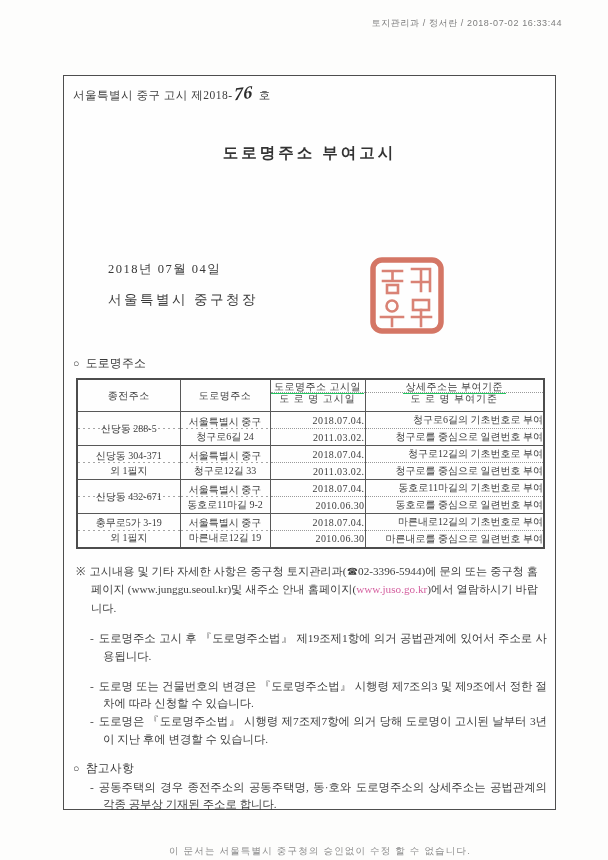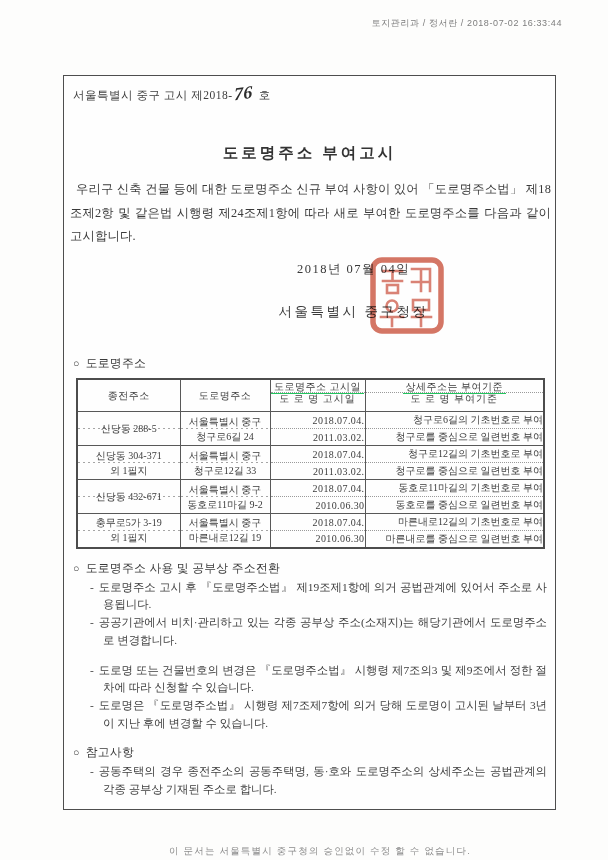--- a/index.html
+++ b/index.html
@@ -38,24 +38,24 @@
     text-align:center;
     font-size:15.5px; font-weight:700; letter-spacing:3px; color:#333;
   }
   .body-para {
     position:absolute; top:102px; left:6px; width:481px;
     font-size:12.3px; line-height:1.92; text-align:justify;
     text-indent:6px; letter-spacing:.2px; color:#3a3a3a;
   }
   .sign-block {
     position:absolute; top:185px; left:44px; width:100%;
-    text-align:center; z-index:1;
+    z-index:1;
   }
   .sign-block .date { font-size:12.5px; letter-spacing:1.5px; }
-  .sign-block .signer { margin-top:25px; font-size:13.5px; letter-spacing:2.5px; }
+  .sign-block .signer { margin-top:13px; font-size:13.5px; letter-spacing:2.5px; }
   .seal {
     position:absolute; top:180px; left:305px; width:76px; height:79px;
     z-index:2; mix-blend-mode:multiply; opacity:.92;
   }
   .content {
     position:absolute; top:280px; left:9px; width:474px;
   }
   .sec-heading { font-size:11.8px; letter-spacing:.3px; color:#3a3a3a; }
   .sec-heading .bullet { margin-right:6px; font-size:10.5px; }
   .addr-table {
@@ -109,21 +109,20 @@
 <body>
 
 <div class="scan-meta">토지관리과 / 정서란 / 2018-07-02 16:33:44</div>
 
 <div class="frame">
 
   <div class="notice-no"><span>서울특별시 중구 고시 제2018-</span><span class="hand">76</span> <span>호</span></div>
 
   <h1 class="title">도로명주소 부여고시</h1>
 
-  <p class="body-para">우리구 신축 건물 등에 대한 도로명주소 신규 부여 사항이 있어 「도로명주소법」 제18조제2항 및 같은법 시행령 제24조제1항에 따라 새로 부여한 도로명주소를 다음과 같이 고시합니다.</p>
 
   <div class="sign-block">
     <div class="date">2018년 07월 04일</div>
     <div class="signer">서울특별시 중구청장</div>
   </div>
 
   <div class="seal">
     <svg width="76" height="79" viewBox="0 0 76 79" fill="none" xmlns="http://www.w3.org/2000/svg">
       <rect x="4" y="4" width="68" height="71" rx="9" stroke="#c7452e" stroke-width="5.5" opacity="0.8"></rect>
       <g stroke="#c7452e" stroke-width="2.6" opacity="0.72" stroke-linecap="square">
@@ -208,25 +207,24 @@
         <td class="c3">2018.07.04.</td>
         <td class="c4">마른내로12길의 기초번호로 부여</td>
       </tr>
       <tr class="b">
         <td class="c3">2010.06.30</td>
         <td class="c4">마른내로를 중심으로 일련번호 부여</td>
       </tr>
     </tbody>
       </table>
 
+    <p class="note"><span class="nmark">※</span><span>고시내용 및 기타 자세한 사항은 중구청 토지관리과(☎02-3396-5944)에 문의 또는 중구청 홈페이지 (</span><span class="link-plain">www.junggu.seoul.kr</span><span>)및 새주소 안내 홈페이지(</span><span class="link-pink">www.juso.go.kr</span><span>)에서 열람하시기 바랍니다.</span></p>
 
     <div class="sect">
-      <div class="sec-heading"><span class="bullet">○</span><span>도로명주소 사용 및 공부상 주소전환</span></div>
       <div class="item"><span class="dash">-</span><span>도로명주소 고시 후 『도로명주소법』 제19조제1항에 의거 공법관계에 있어서 주소로 사용됩니다.</span></div>
-      <div class="item"><span class="dash">-</span><span>공공기관에서 비치·관리하고 있는 각종 공부상 주소(소재지)는 해당기관에서 도로명주소로 변경합니다.</span></div>
     </div>
 
     <div class="sect">
       <div class="item"><span class="dash">-</span><span>도로명 또는 건물번호의 변경은 『도로명주소법』 시행령 제7조의3 및 제9조에서 정한 절차에 따라 신청할 수 있습니다.</span></div>
       <div class="item"><span class="dash">-</span><span>도로명은 『도로명주소법』 시행령 제7조제7항에 의거 당해 도로명이 고시된 날부터 3년이 지난 후에 변경할 수 있습니다.</span></div>
     </div>
 
     <div class="sect">
       <div class="sec-heading"><span class="bullet">○</span><span>참고사항</span></div>
       <div class="item"><span class="dash">-</span><span>공동주택의 경우 종전주소의 공동주택명, 동·호와 도로명주소의 상세주소는 공법관계의 각종 공부상 기재된 주소로 합니다.</span></div>

